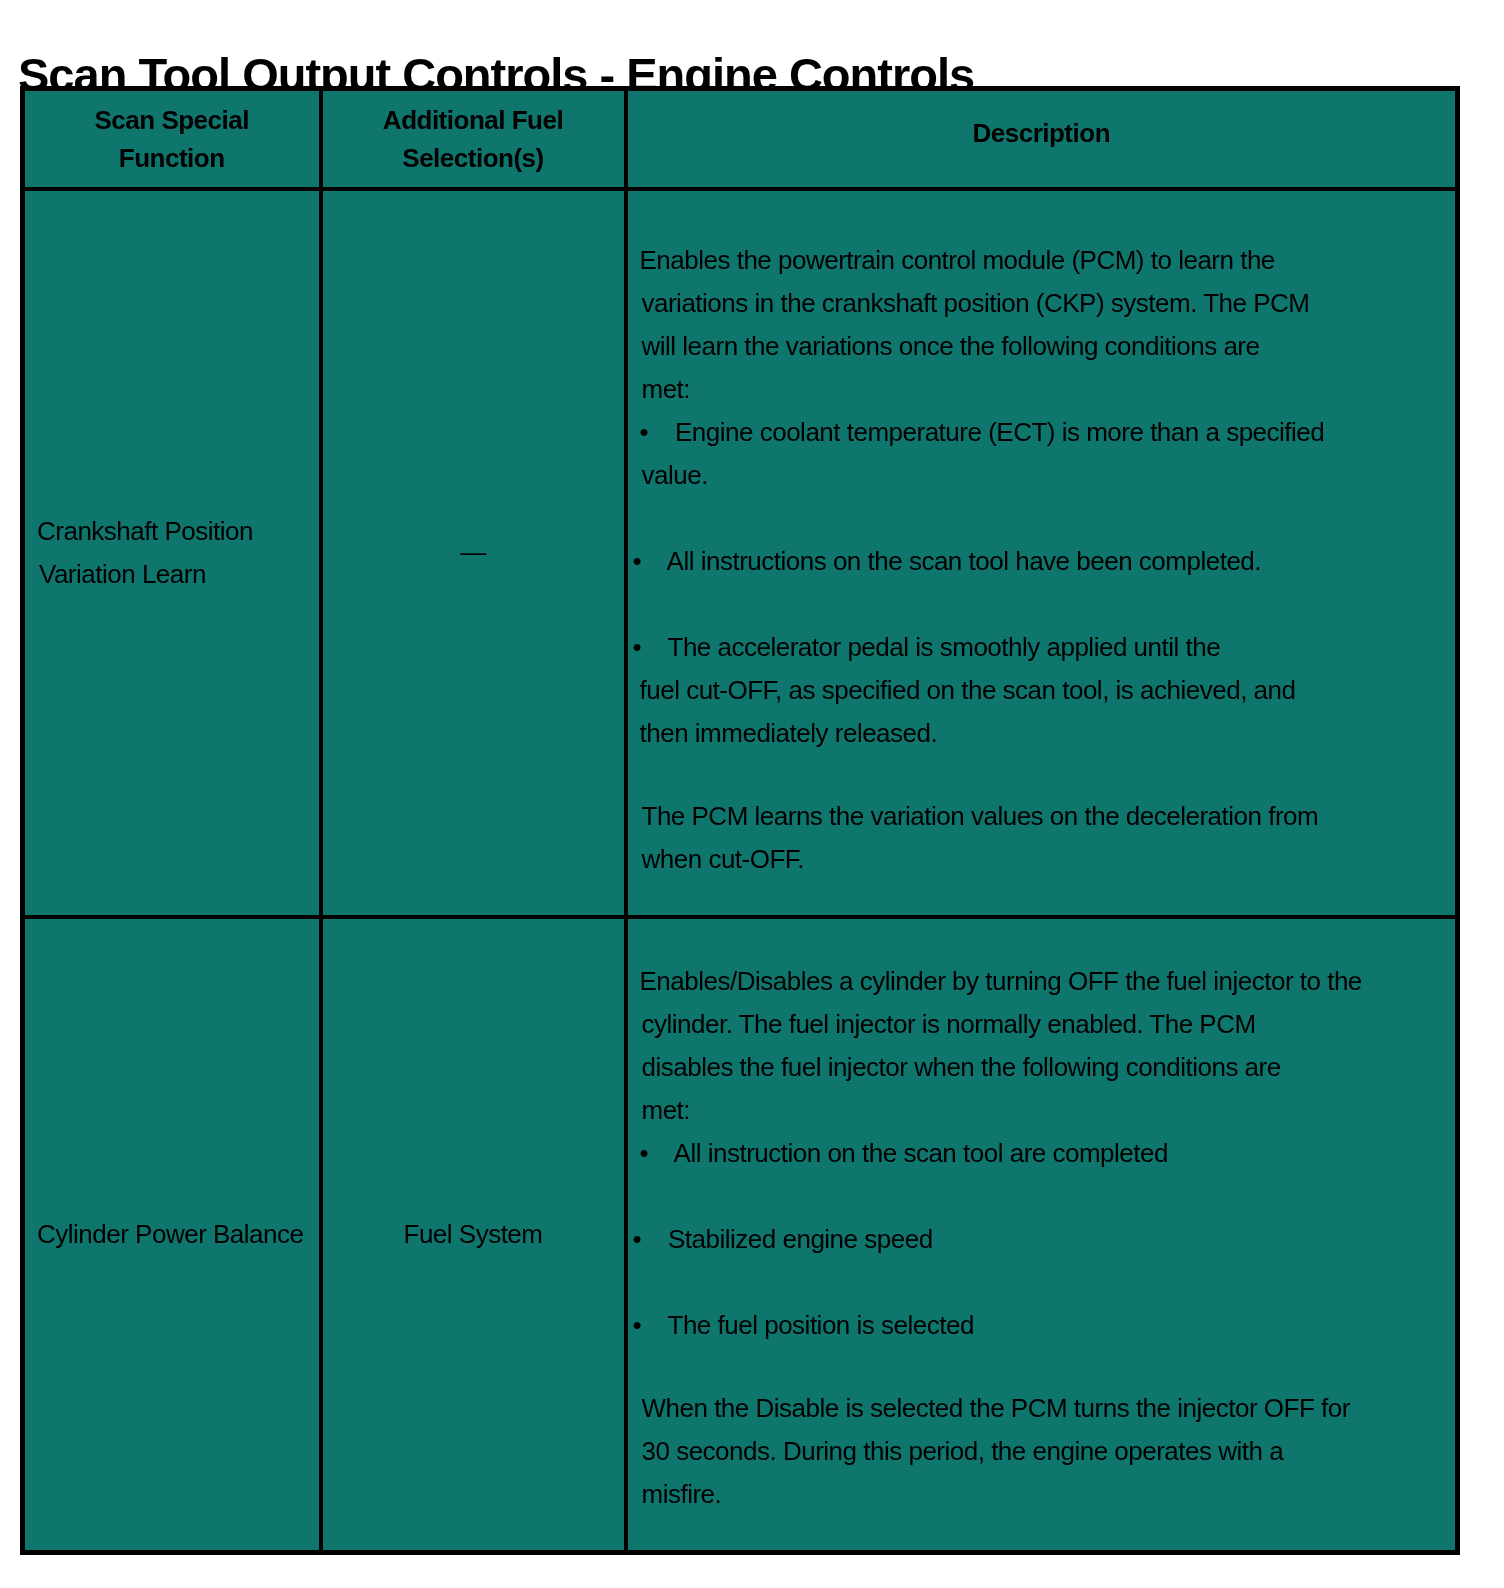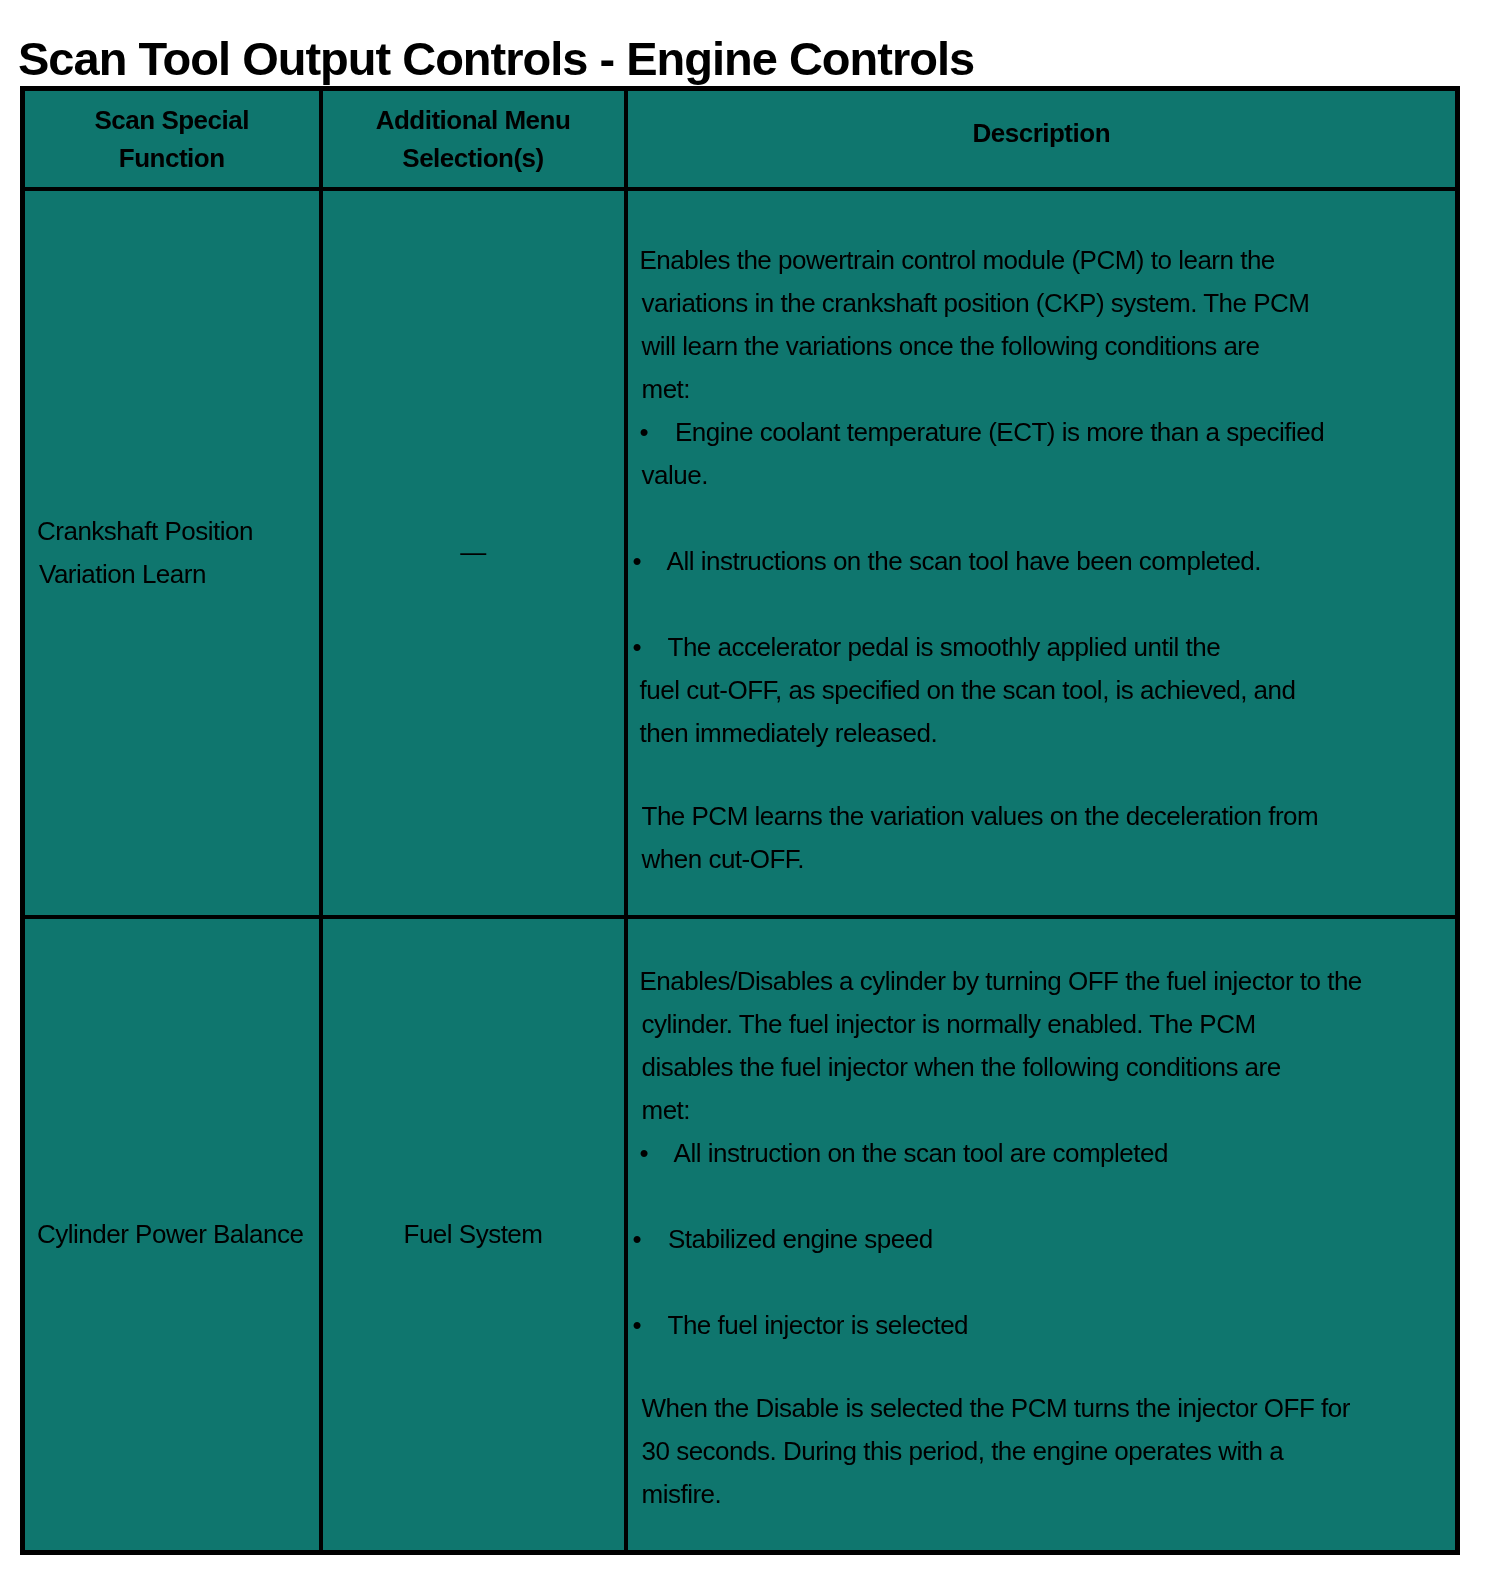--- a/index.html
+++ b/index.html
@@ -11,21 +11,21 @@
     width: 1504px;
     height: 1588px;
     position: relative;
     font-family: "Liberation Sans", sans-serif;
     color: #000000;
     overflow: hidden;
   }
   .page-title {
     position: absolute;
     left: 18px;
-    top: 0;
+    top: 16px;
     font-size: 47px;
     font-weight: bold;
     letter-spacing: -1px;
     white-space: nowrap;
   }
   table.scan-table {
     position: absolute;
     left: 20px;
     top: 86px;
     width: 1440px;
@@ -107,21 +107,21 @@
   <tbody>
     <tr class="hdr">
       <th>
         <div class="hdr-stack">
           <div class="hdr-line">Scan Special</div>
           <div class="hdr-line">Function</div>
         </div>
       </th>
       <th>
         <div class="hdr-stack">
-          <div class="hdr-line">Additional Menu</div>
+          <div class="hdr-line">Additional Fuel</div>
           <div class="hdr-line">Selection(s)</div>
         </div>
       </th>
       <th class="desc-hdr">
         <div class="hdr-stack">
           <div class="hdr-line">Description</div>
         </div>
       </th>
     </tr>
 
@@ -163,21 +163,21 @@
         <div class="cell-line">Fuel System</div>
       </td>
       <td class="desc-cell">
         <div class="desc-stack tight">
           <div class="ln i0">Enables/Disables a cylinder by turning OFF the fuel injector to the</div>
           <div class="ln i1">cylinder. The fuel injector is normally enabled. The PCM</div>
           <div class="ln i1">disables the fuel injector when the following conditions are</div>
           <div class="ln i1">met:</div>
           <div class="ln i0">•    All instruction on the scan tool are completed</div>
           <div class="ln i2 mt1">•    Stabilized engine speed</div>
-          <div class="ln i2 mt1">•    The fuel injector is selected</div>
+          <div class="ln i2 mt1">•    The fuel position is selected</div>
           <div class="ln i1 mt2">When the Disable is selected the PCM turns the injector OFF for</div>
           <div class="ln i1">30 seconds. During this period, the engine operates with a</div>
           <div class="ln i1">misfire.</div>
         </div>
       </td>
     </tr>
   </tbody>
 </table>
 
 </body></html>

